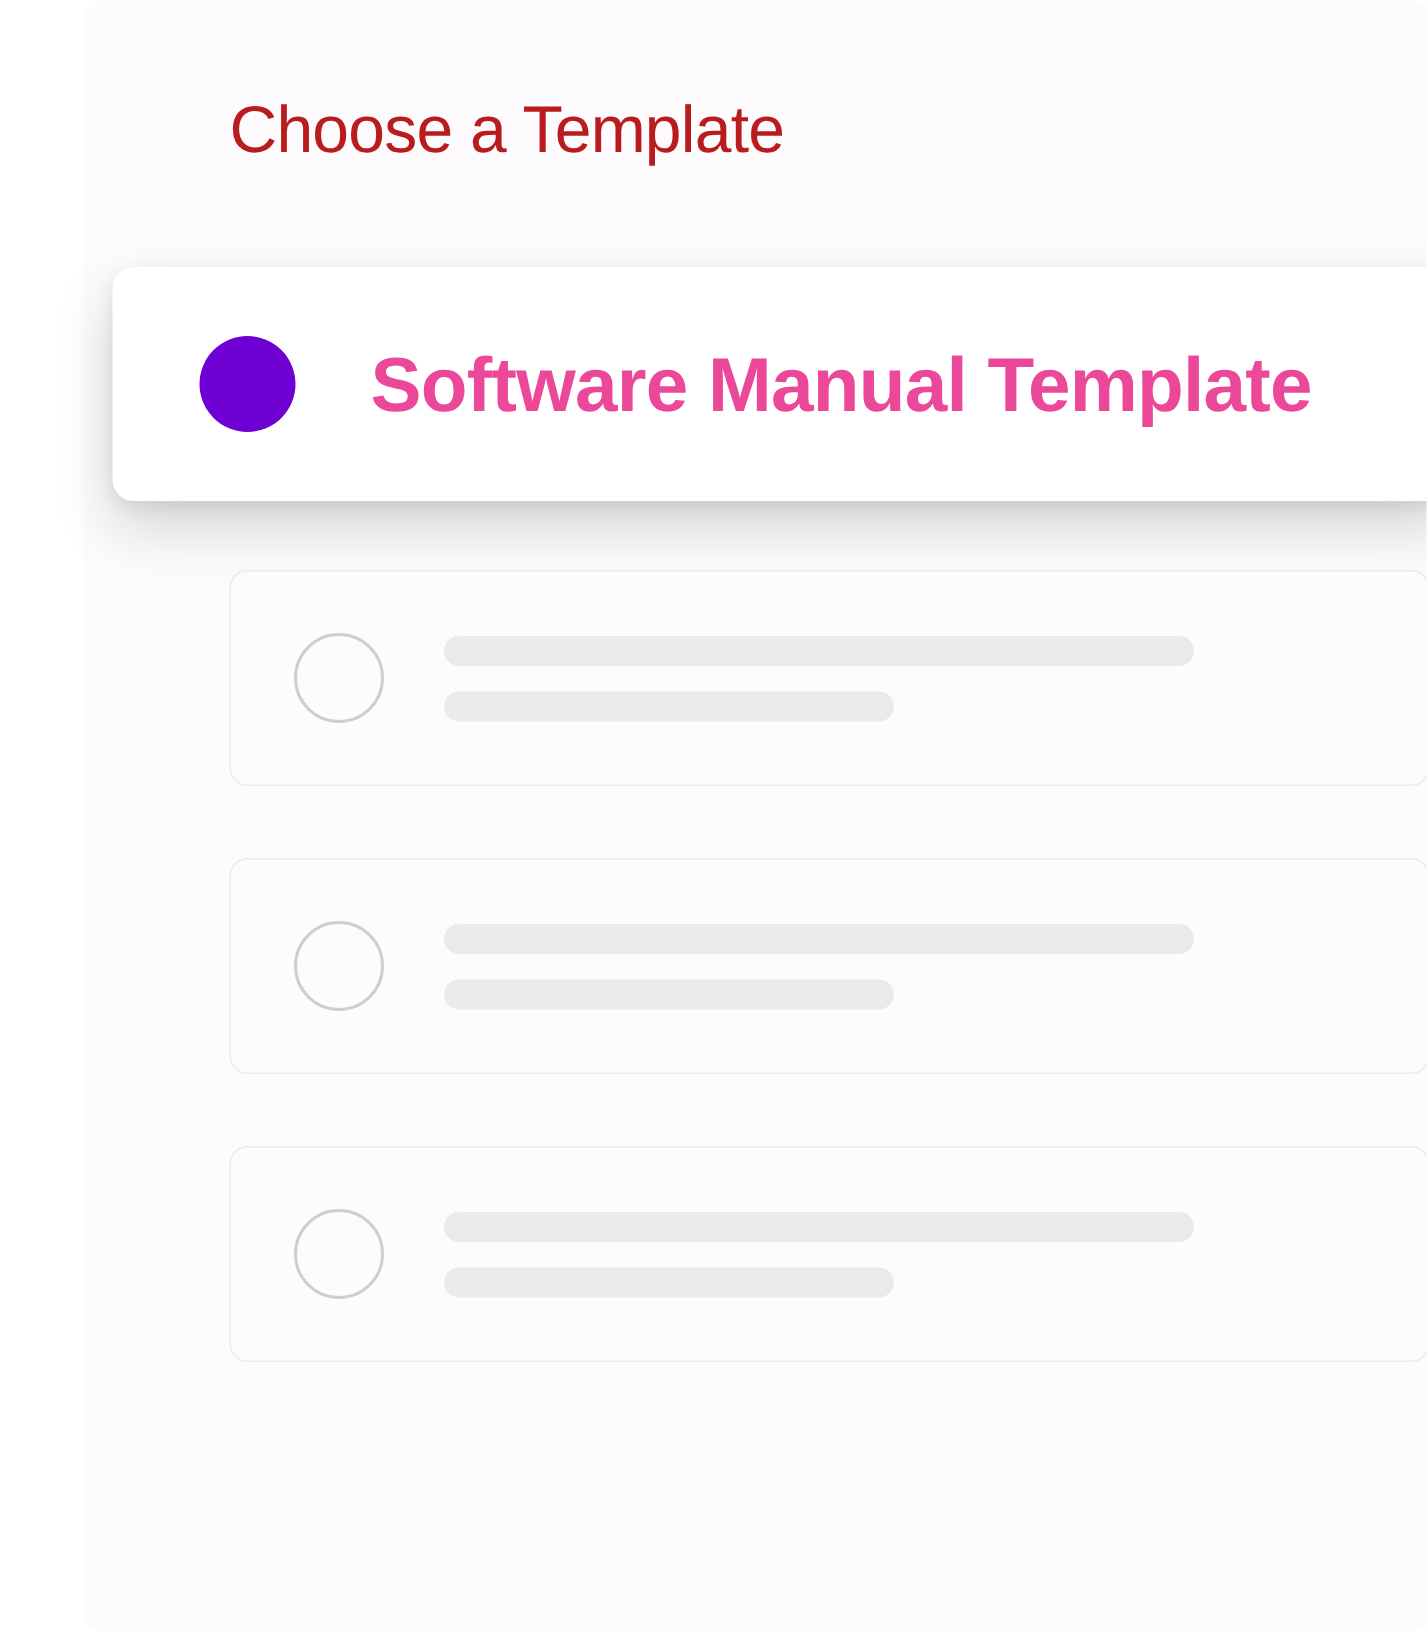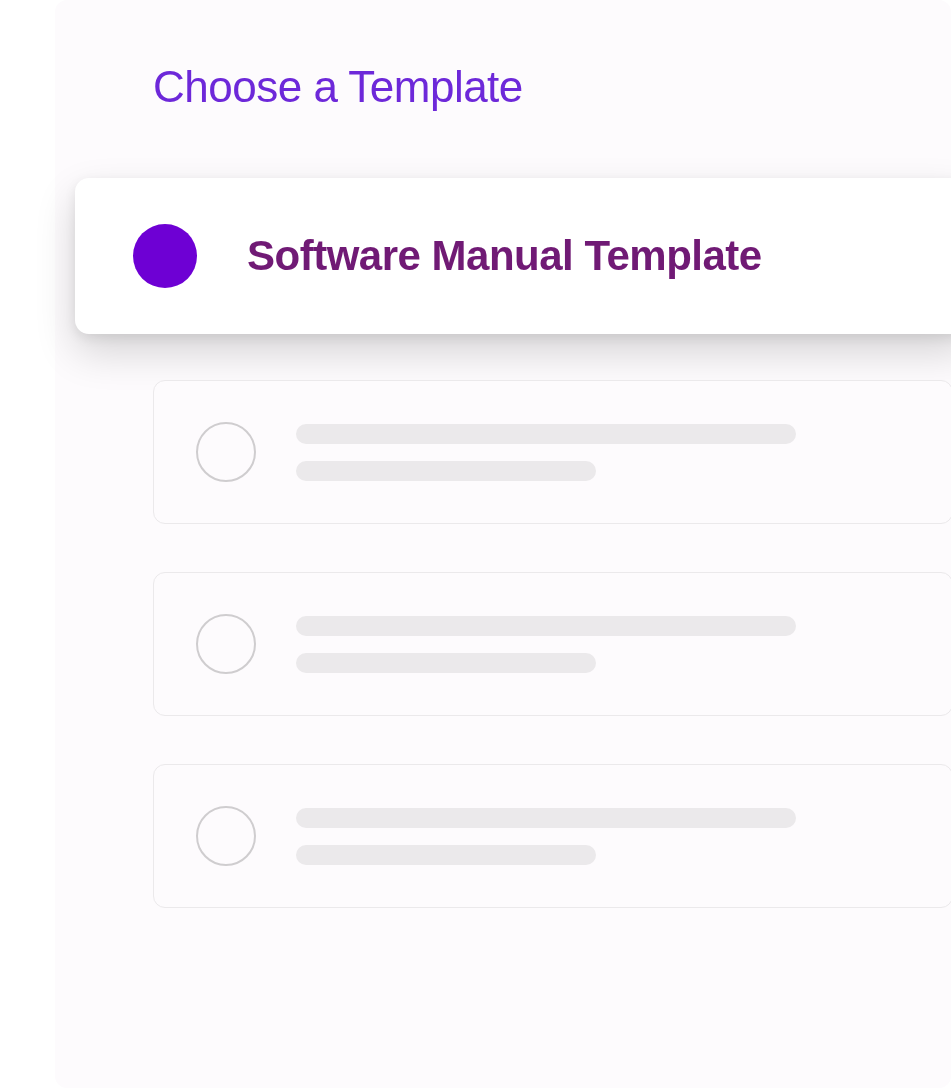--- a/index.html
+++ b/index.html
@@ -26,21 +26,21 @@
       background: #fdfbfd;
       border-radius: 12px;
     }
     
     .heading {
       position: absolute;
       left: 98px;
       top: 62px;
       font-size: 44px;
       font-weight: 500;
-      color: #6d28d9;
+      color: #b91c1c;
       letter-spacing: -0.5px;
     }
     
     .selected-card {
       position: absolute;
       left: 20px;
       top: 178px;
       width: 895px;
       height: 156px;
       background: #ffffff;
@@ -54,23 +54,23 @@
     
     .selected-dot {
       width: 64px;
       height: 64px;
       border-radius: 50%;
       background: #6e00d4;
       flex-shrink: 0;
     }
     
     .selected-label {
-      font-size: 42px;
+      font-size: 51px;
       font-weight: 600;
-      color: #701a75;
+      color: #ec4899;
       letter-spacing: -0.5px;
     }
     
     .placeholder-card {
       position: absolute;
       left: 98px;
       width: 800px;
       height: 144px;
       background: #fdfbfd;
       border: 1.5px solid #ebe9eb;

